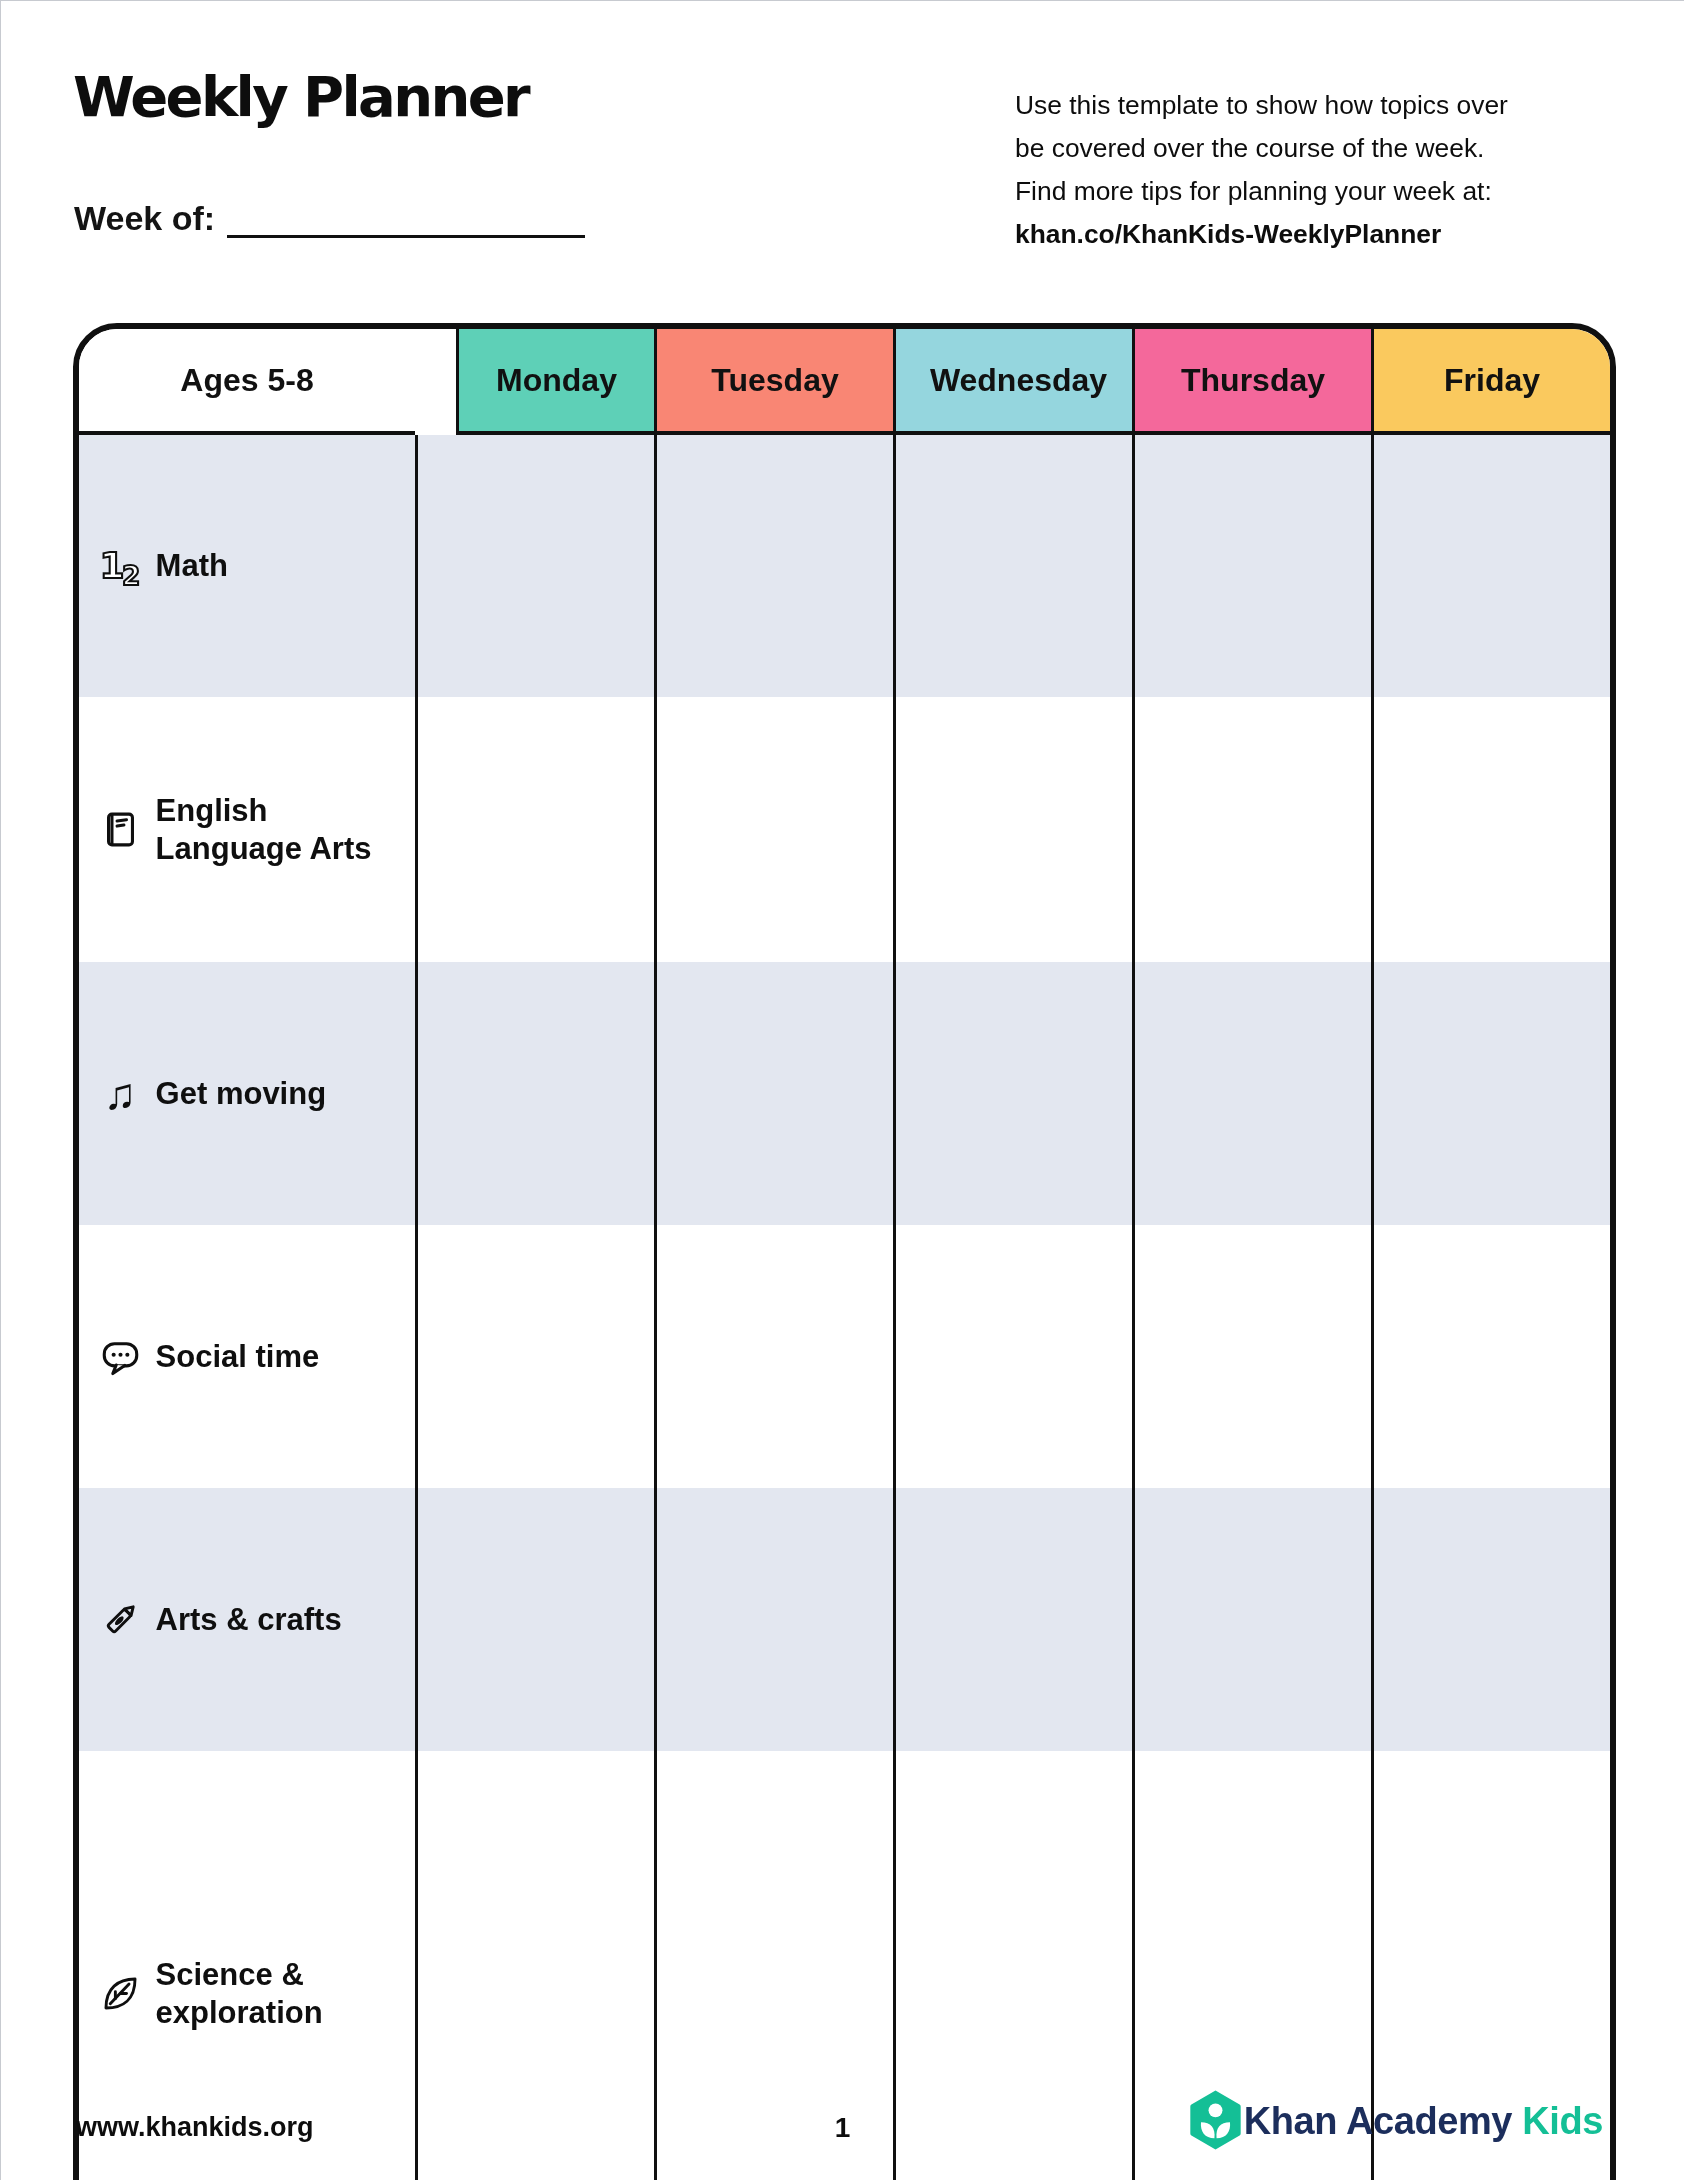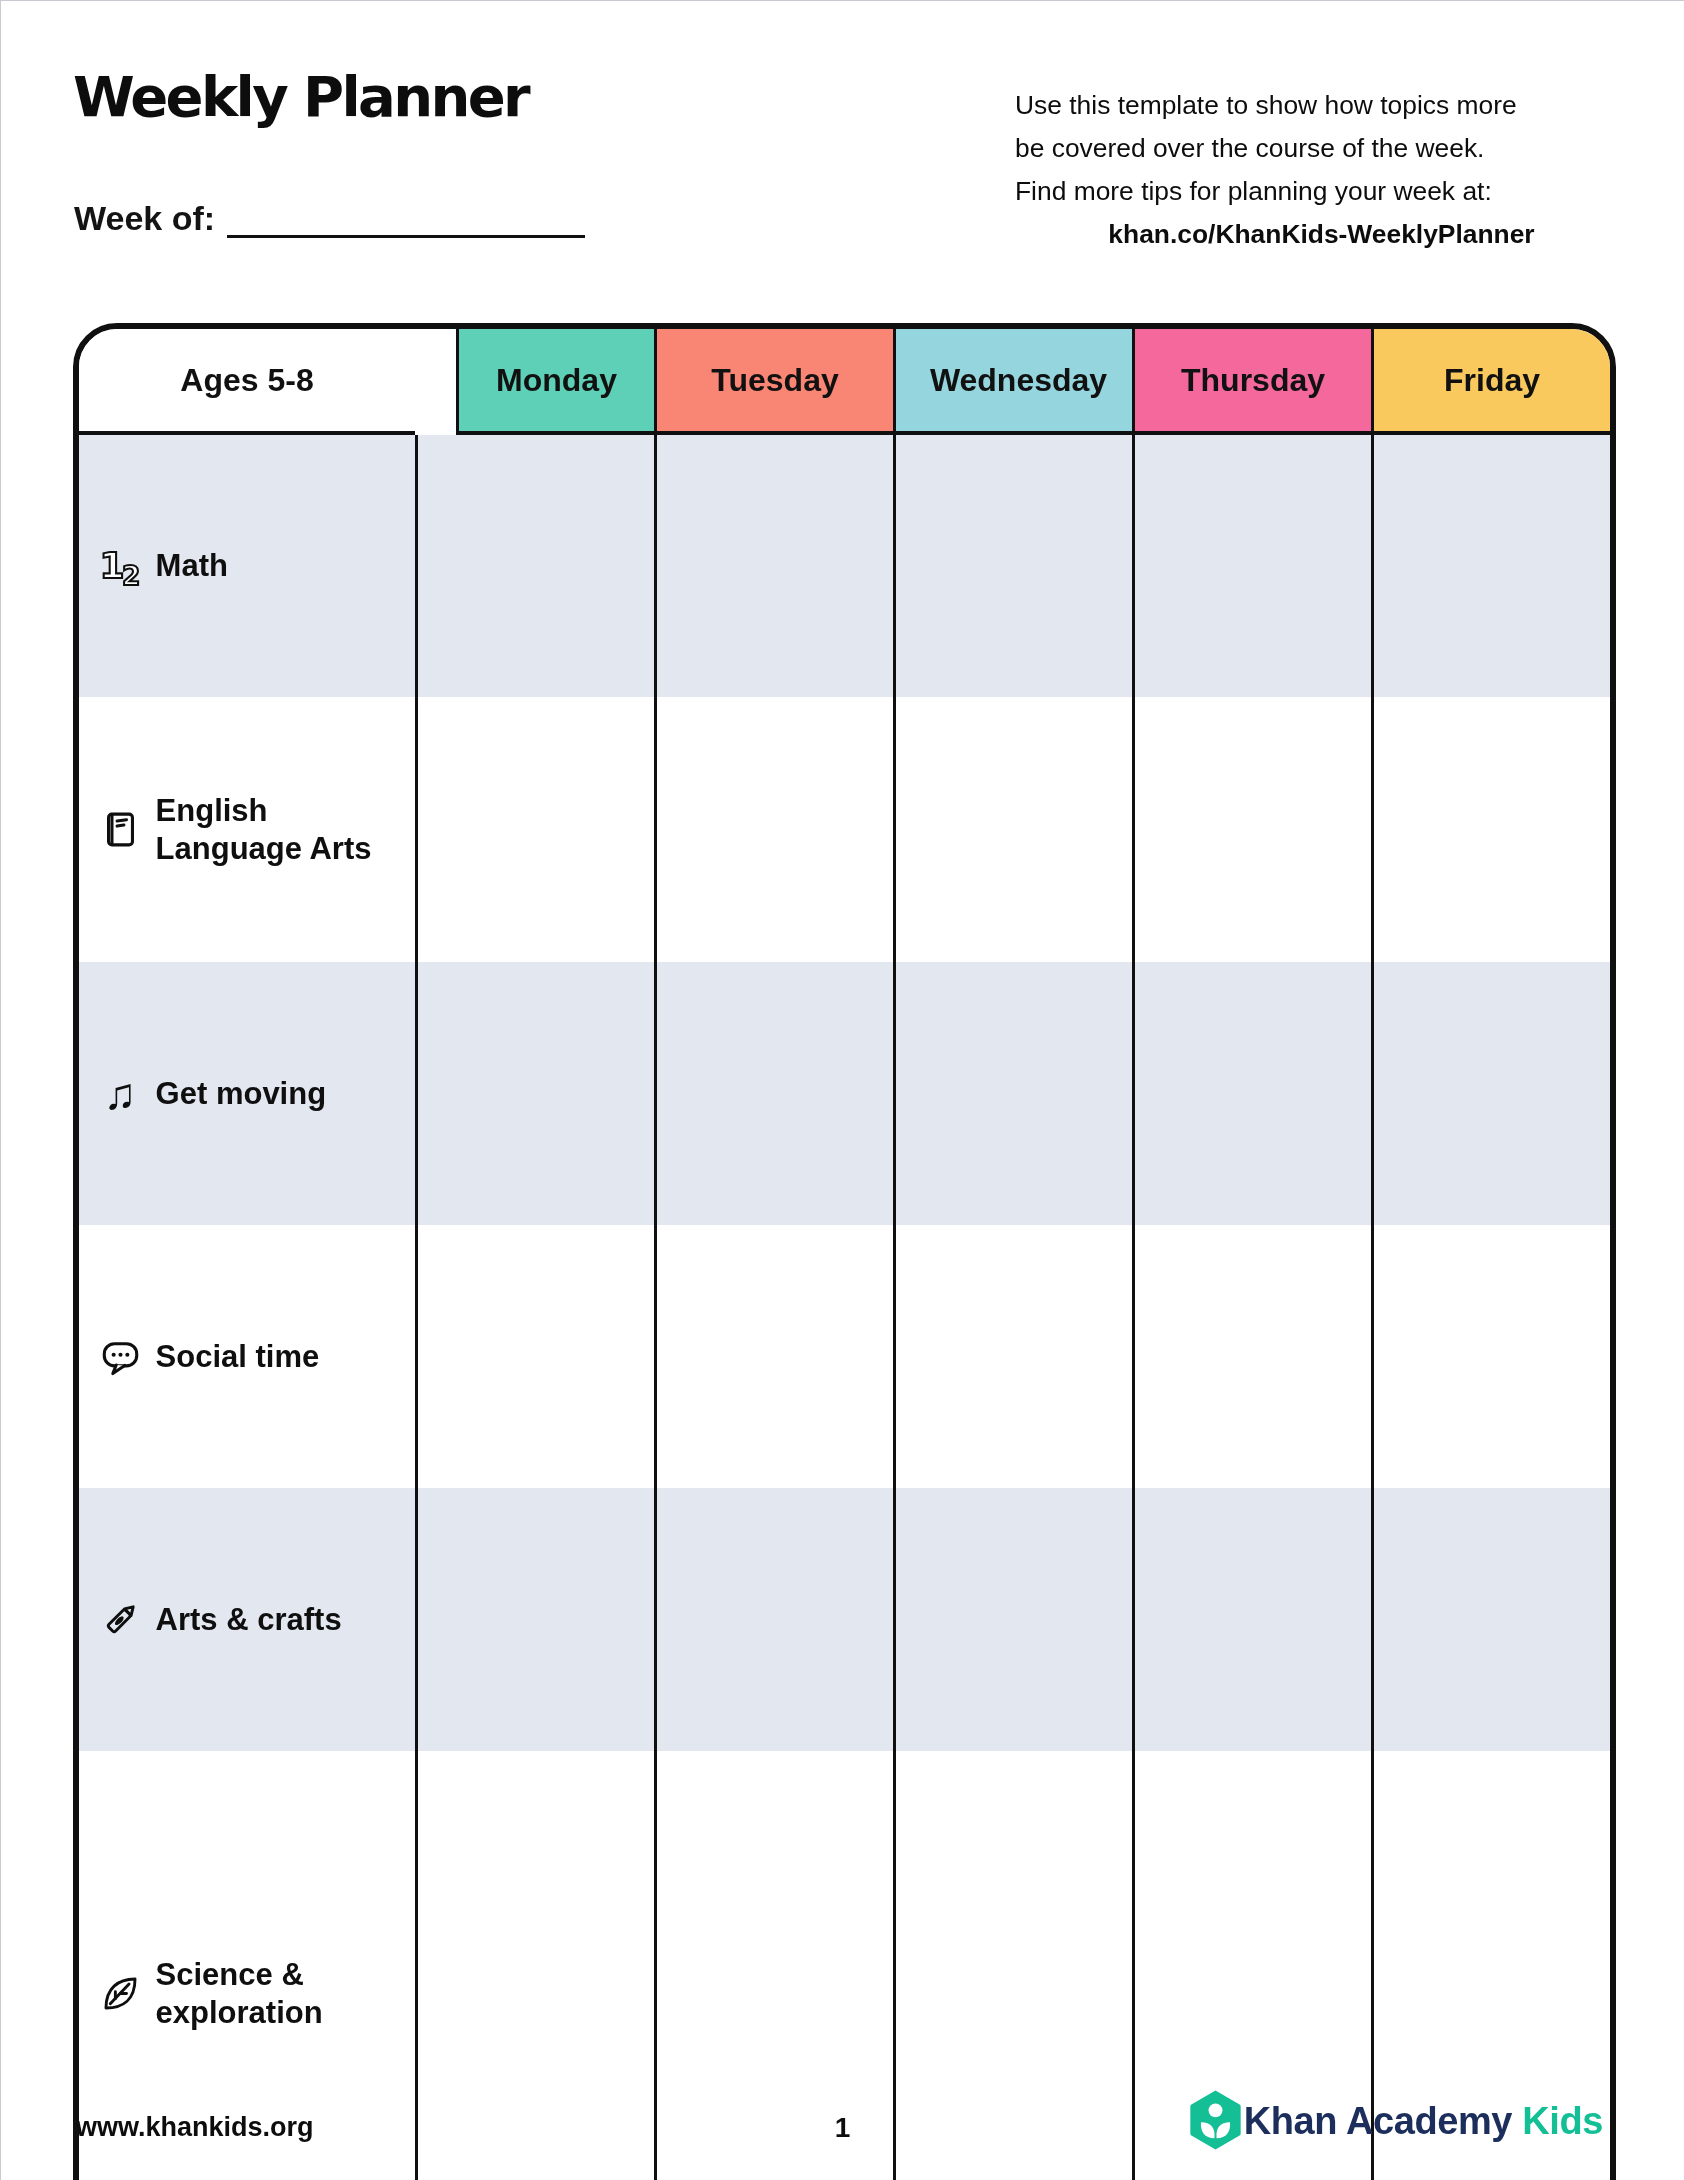--- a/index.html
+++ b/index.html
@@ -25,21 +25,21 @@
     font-size:34px;font-weight:700;display:flex;align-items:flex-end;
   }
   .week-line{
     display:inline-block;width:358px;height:36px;margin-left:12px;
     border-bottom:3.4px solid #101010;
   }
   .intro{
     position:absolute;left:1014px;top:83px;width:613px;
     font-size:26.4px;line-height:43px;font-weight:400;color:#0d0d0d;
   }
-  .intro .link{font-weight:700;text-align:center;}
+  .intro .link{font-weight:700;}
   
   .planner{
     position:absolute;left:72px;top:322px;
     width:1543px;height:1919px;
     box-sizing:border-box;
     border:6.8px solid #101010;border-radius:44px;
     overflow:hidden;background:#fff;
     display:grid;
     grid-template-columns:336px repeat(5, 1fr);
     grid-template-rows:106px 262px 265px 263px 263px 263px 1fr;
@@ -92,21 +92,21 @@
 <div class="page">
 
   <div class="title">Weekly Planner</div>
 
   <div class="week-of">
     <span>Week of:</span>
     <span class="week-line"></span>
   </div>
 
   <div class="intro">
-    <div>Use this template to show how topics more</div>
+    <div>Use this template to show how topics over</div>
     <div>be covered over the course of the week.</div>
     <div>Find more tips for planning your week at:</div>
     <div class="link">khan.co/KhanKids-WeeklyPlanner</div>
   </div>
 
   <div class="planner">
 
     <div class="hcell corner">Ages 5-8</div>
     <div class="hcell" style="background-color: rgb(94, 208, 183); margin-left: 41px;">Monday</div>
     <div class="hcell" style="background-color: rgb(249, 134, 116);">Tuesday</div>

